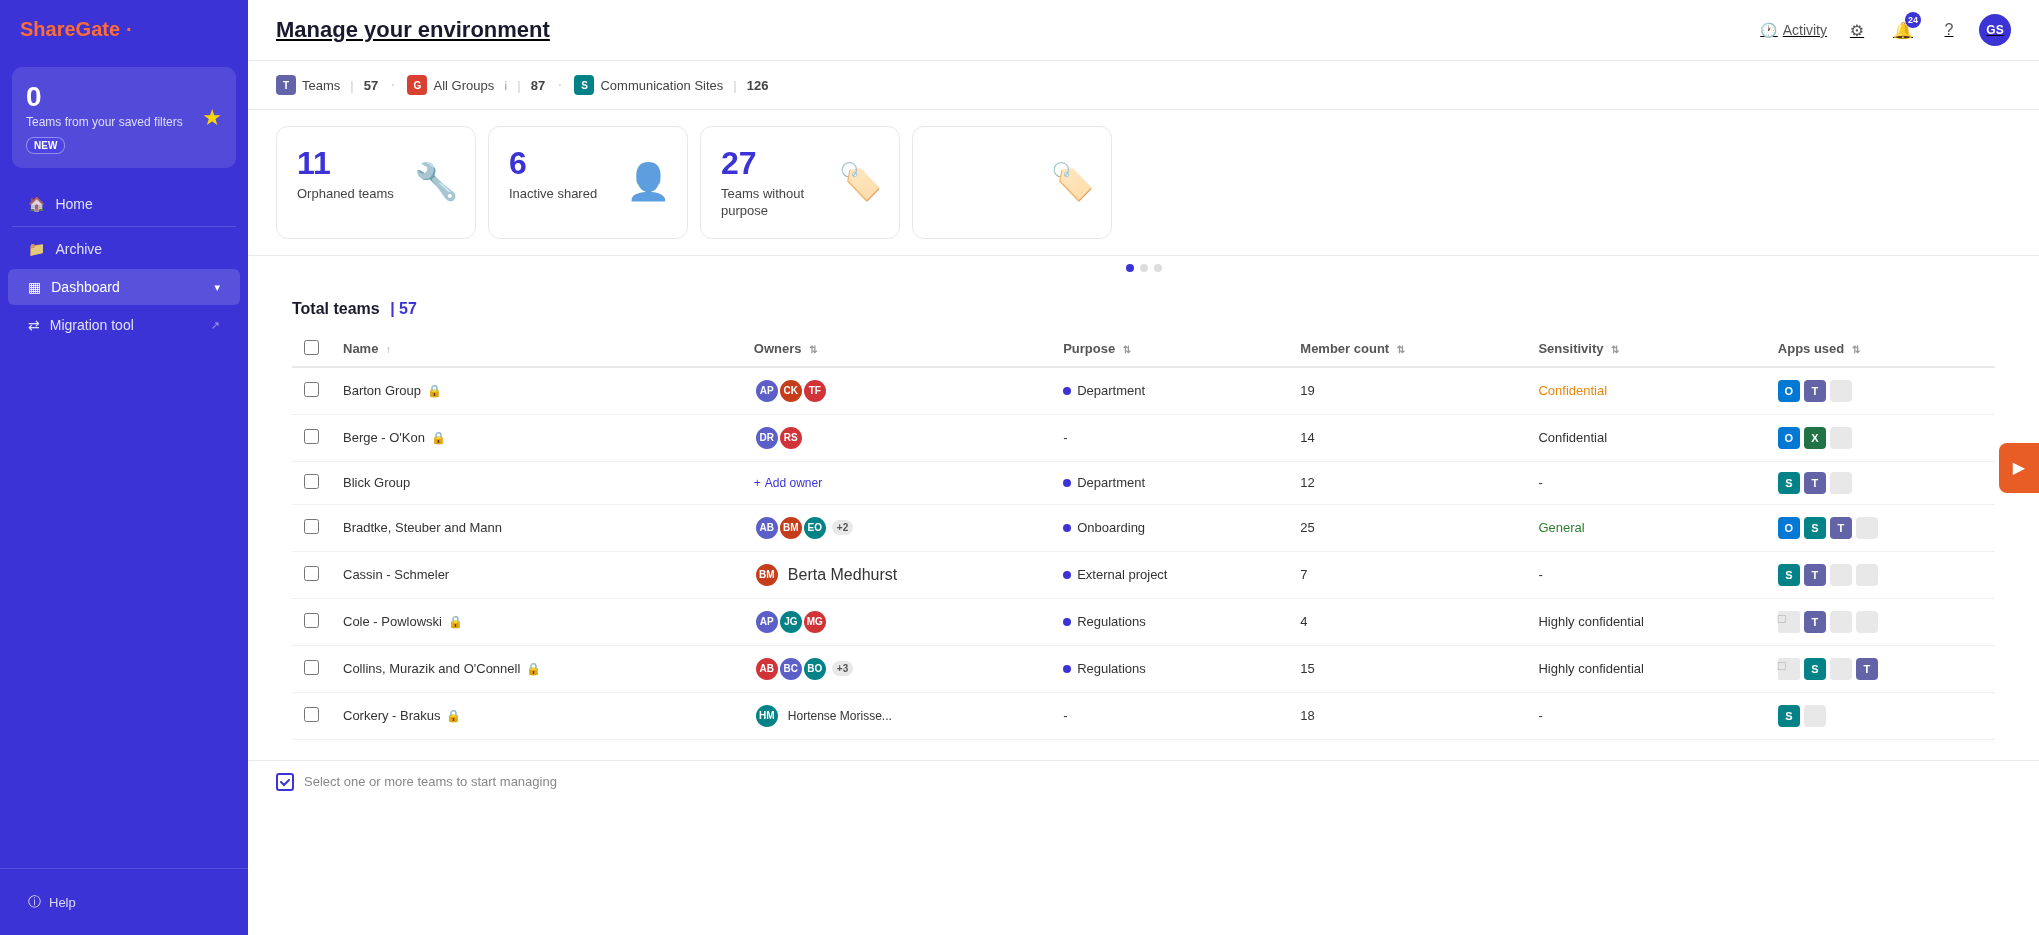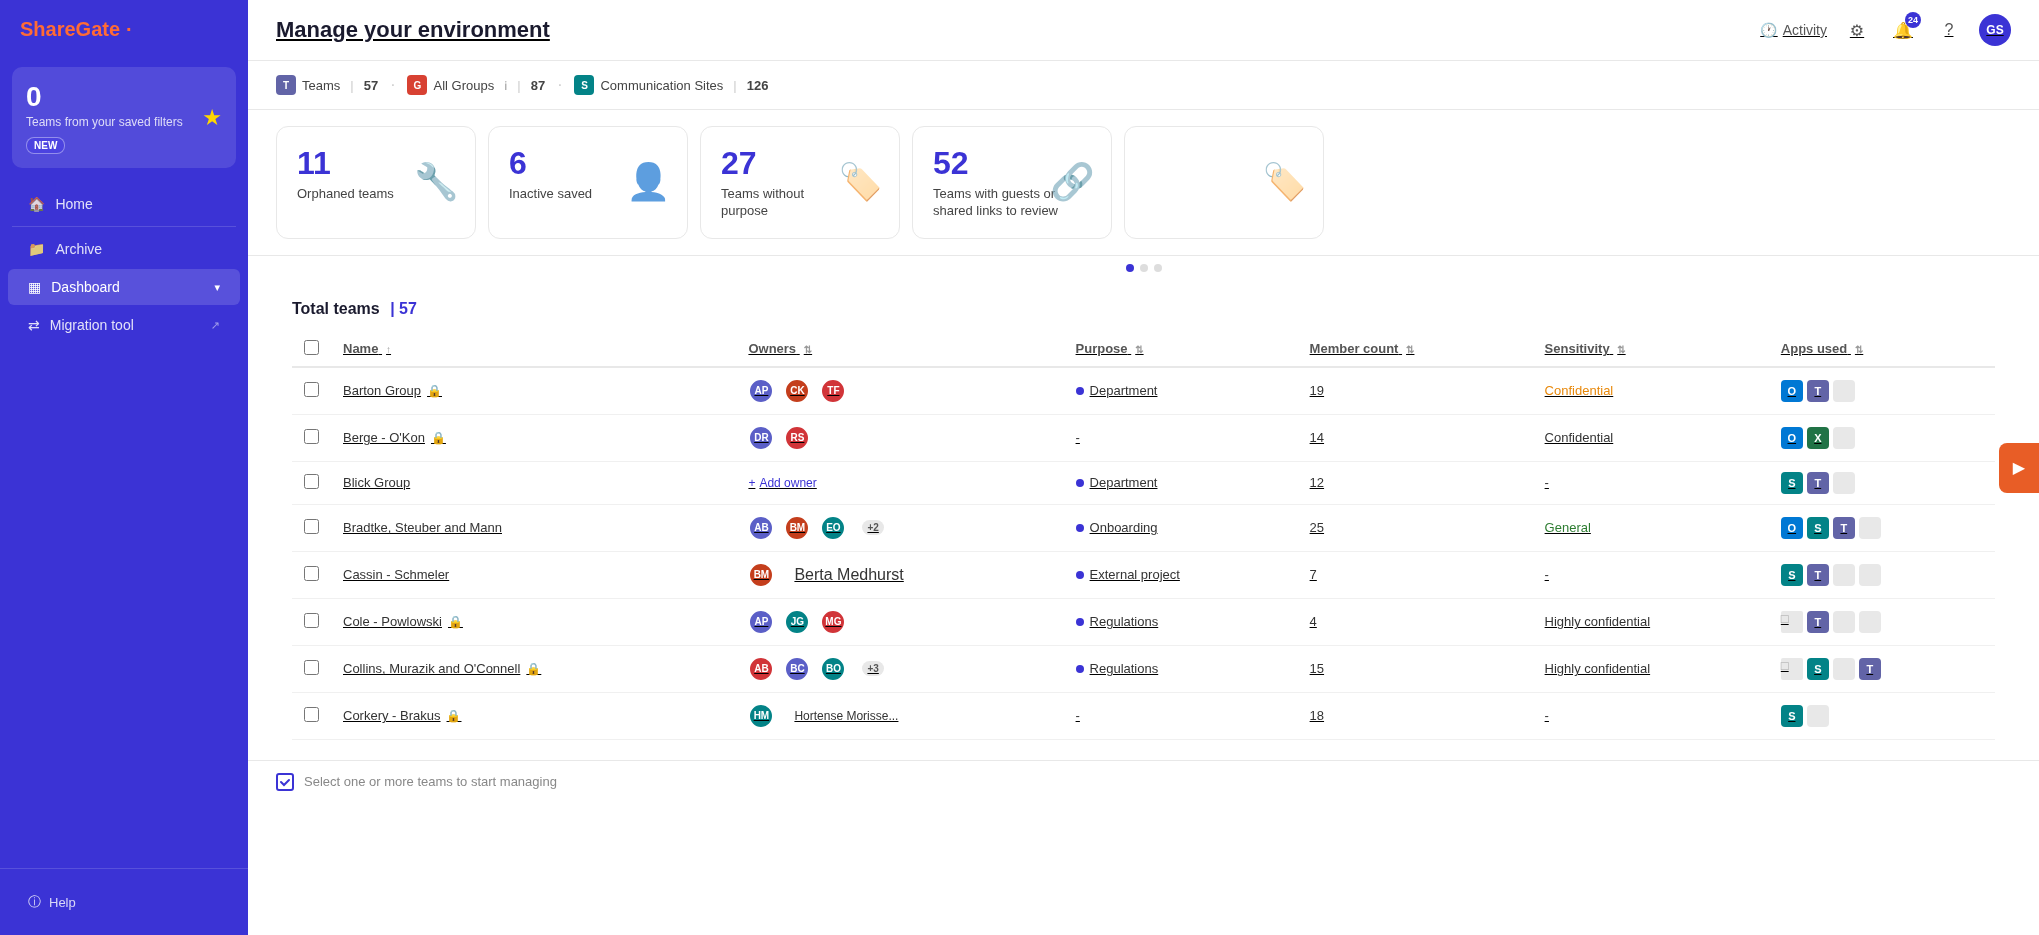--- a/index.html
+++ b/index.html
@@ -202,21 +202,21 @@
       color: #333;
     }
     .sort-icon { font-size: 10px; margin-left: 4px; color: #999; }
 
     .checkbox-cell { width: 36px; }
     .checkbox { width: 15px; height: 15px; cursor: pointer; accent-color: #3b33d5; }
 
     .name-cell { display: flex; align-items: center; gap: 6px; }
     .lock-icon { color: #999; font-size: 12px; }
 
-    .owners-cell { display: flex; align-items: center; gap: 14px; }
+    .owners-cell { display: flex; align-items: center; gap: 2px; }
     .avatar-circle {
       width: 26px; height: 26px;
       border-radius: 50%;
       display: flex; align-items: center; justify-content: center;
       font-size: 10px; font-weight: 700; color: white;
       margin-left: -4px;
       border: 2px solid white;
     }
     .avatar-circle:first-child { margin-left: 0; }
     .plus-badge {
@@ -412,58 +412,51 @@
       <div class="metric-card">
         <div class="metric-card-content">
           <div class="metric-number">11</div>
           <div class="metric-label">Orphaned teams</div>
         </div>
         <div class="metric-icon" style="font-size:36px;">🔧</div>
       </div>
       <div class="metric-card">
         <div class="metric-card-content">
           <div class="metric-number">6</div>
-          <div class="metric-label">Inactive saved</div>
+          <div class="metric-label">Inactive shared</div>
         </div>
         <div class="metric-icon" style="font-size:36px;">👤</div>
       </div>
       <div class="metric-card">
         <div class="metric-card-content">
           <div class="metric-number">27</div>
           <div class="metric-label">Teams without purpose</div>
         </div>
         <div class="metric-icon" style="font-size:36px;">🏷️</div>
       </div>
       <div class="metric-card">
-        <div class="metric-card-content">
-          <div class="metric-number">52</div>
-          <div class="metric-label">Teams with guests or shared links to review</div>
-        </div>
-        <div class="metric-icon" style="font-size:36px;">🔗</div>
-      </div>
-      <div class="metric-card">
         <div class="metric-icon" style="font-size:36px;">🏷️</div>
       </div>
     </div>
 
     <div class="pagination-dots">
       <div class="dot active"></div>
       <div class="dot"></div>
       <div class="dot"></div>
     </div>
 
     <div class="table-section">
       <div class="table-header-row">
         <div>
           <span class="total-label">Total teams</span>
           <span class="total-label total-count">| <span>57</span></span>
         </div>
       </div>
 
-      <div style="position:relative;text-decoration:underline;">
+      <div style="position:relative;">
         <table class="data-table">
           <thead>
             <tr>
               <th class="checkbox-cell">
                 <input type="checkbox" class="checkbox" style="">
               </th>
               <th>
                 <span>Name</span>
                 <span class="sort-icon">↑</span>
               </th>

